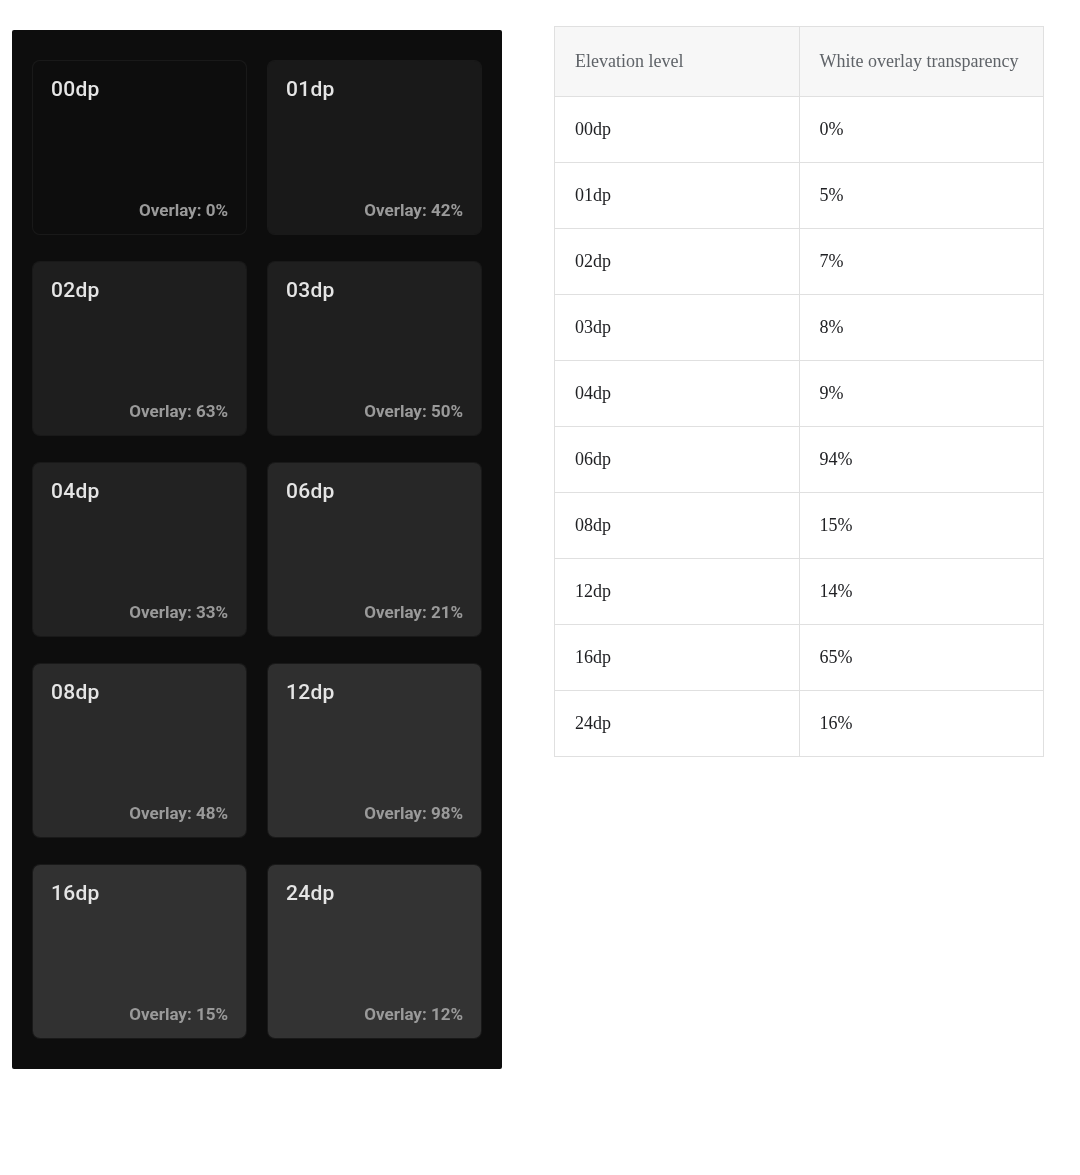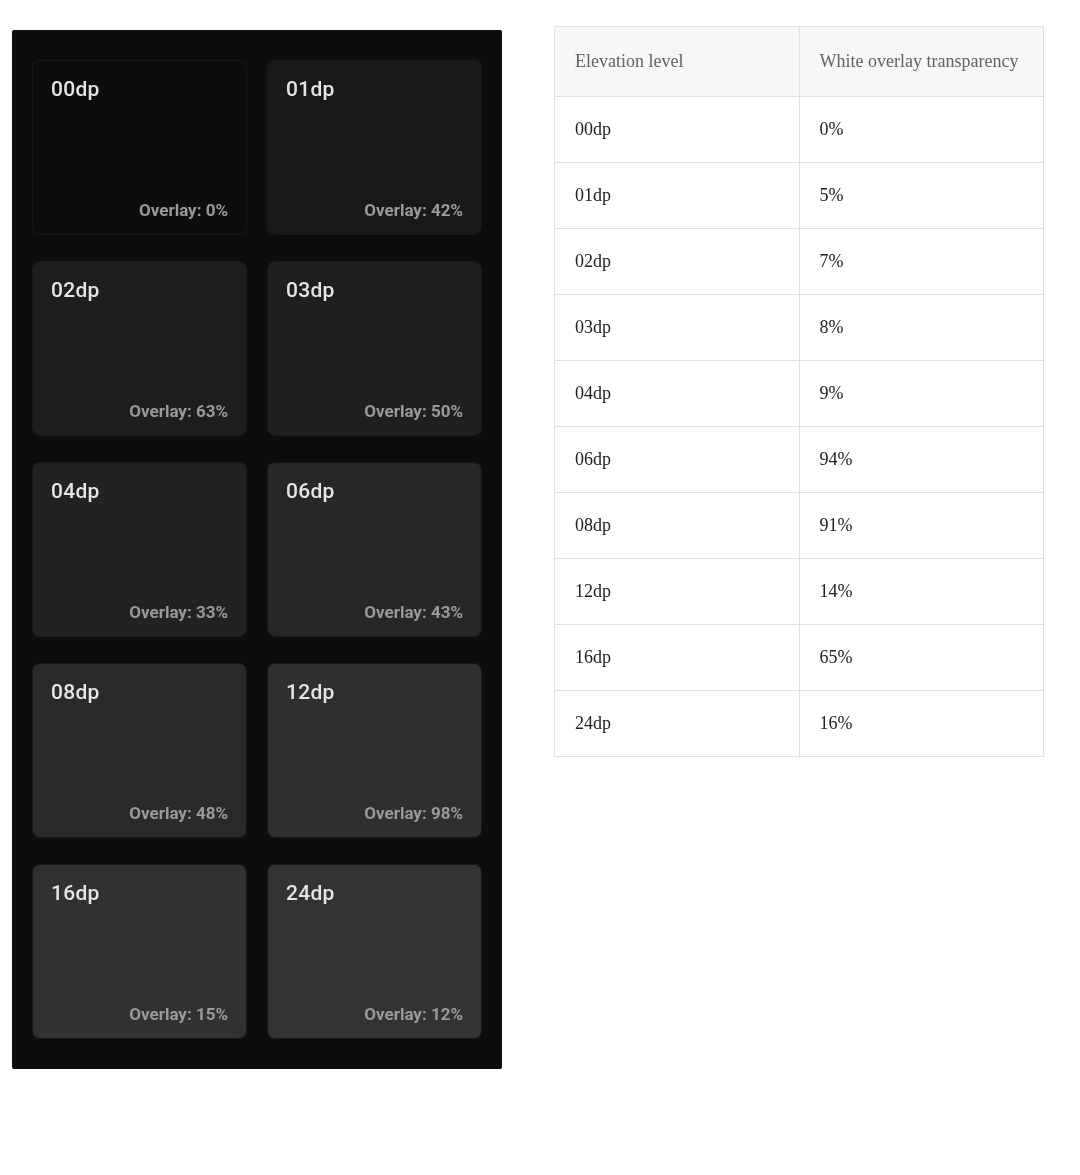--- a/index.html
+++ b/index.html
@@ -128,21 +128,21 @@
           <div class="card-overlay-label">Overlay: 50%</div>
         </div>
         <div class="elev-card">
           <div class="overlay-layer" style="opacity: 0.09;"></div>
           <div class="card-title">04dp</div>
           <div class="card-overlay-label">Overlay: 33%</div>
         </div>
         <div class="elev-card">
           <div class="overlay-layer" style="opacity: 0.11;"></div>
           <div class="card-title">06dp</div>
-          <div class="card-overlay-label">Overlay: 43%</div>
+          <div class="card-overlay-label">Overlay: 21%</div>
         </div>
         <div class="elev-card">
           <div class="overlay-layer" style="opacity: 0.12;"></div>
           <div class="card-title">08dp</div>
           <div class="card-overlay-label">Overlay: 48%</div>
         </div>
         <div class="elev-card">
           <div class="overlay-layer" style="opacity: 0.14;"></div>
           <div class="card-title">12dp</div>
           <div class="card-overlay-label">Overlay: 98%</div>
@@ -189,21 +189,21 @@
           <tr>
             <td>04dp</td>
             <td>9%</td>
           </tr>
           <tr>
             <td>06dp</td>
             <td>94%</td>
           </tr>
           <tr>
             <td>08dp</td>
-            <td>91%</td>
+            <td>15%</td>
           </tr>
           <tr>
             <td>12dp</td>
             <td>14%</td>
           </tr>
           <tr>
             <td>16dp</td>
             <td>65%</td>
           </tr>
           <tr>

